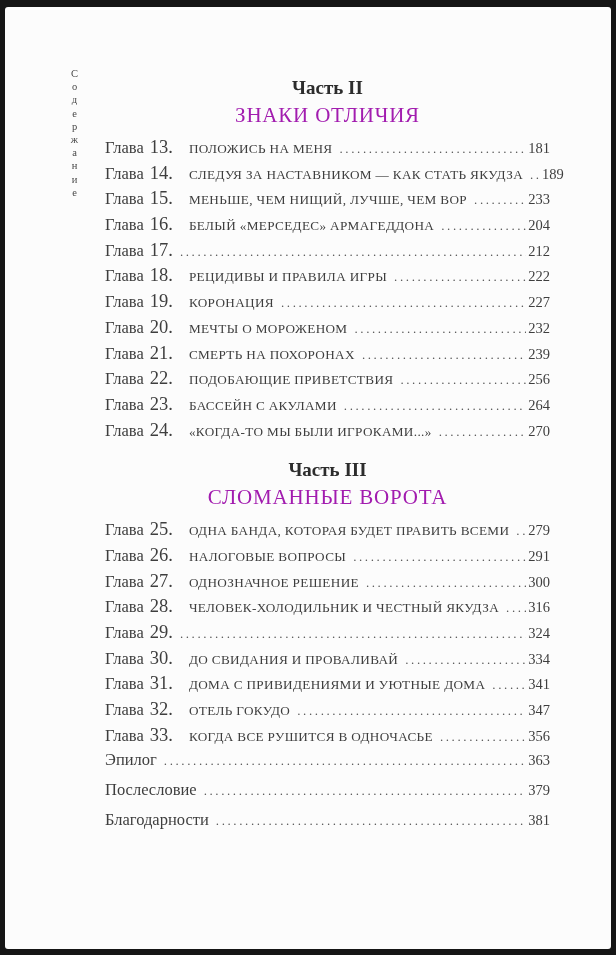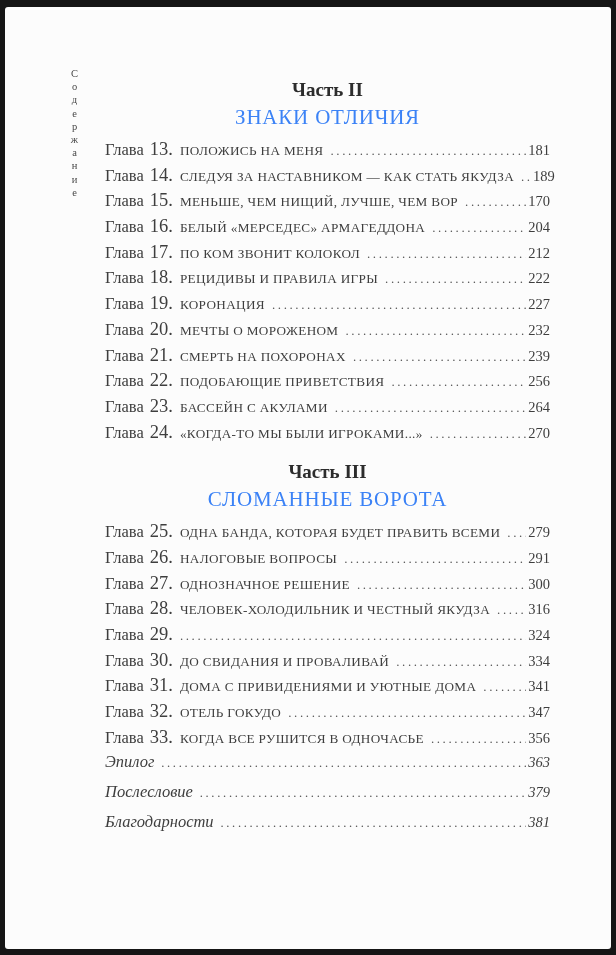--- a/index.html
+++ b/index.html
@@ -20,50 +20,50 @@
     position: absolute;
     left: 64px; top: 61px;
     writing-mode: vertical-rl;
     text-orientation: upright;
     font-size: 10.5px;
     letter-spacing: 2.2px;
     color: #474747;
   }
   .content {
     position: absolute;
-    left: 100px; top: 0;
+    left: 100px; top: 12px;
     width: 445px;
-    padding-top: 70px;
+    padding-top: 56px;
   }
   .part-label {
     margin: 0; text-align: center;
     font-size: 19px; line-height: 26px;
     font-weight: bold; color: #2c2c2c;
   }
   .part-title {
     margin: 0 0 8px; text-align: center;
     font-size: 21px; line-height: 28px;
     font-weight: normal; letter-spacing: 0.8px;
-    color: #3b82f6;
+    color: #a21caf;
   }
   .section-2 { margin-top: 12px; }
   .row {
     display: flex;
     align-items: baseline;
     height: 25.7px;
     color: #3e3e3e;
   }
   .backmatter { margin-top: 0; }
-  .backmatter .row { height: 30px; font-style: italic; }
+  .backmatter .row { height: 30px; }
   .chap { white-space: nowrap; }
   .chap-word { font-size: 16.5px; }
   .chap-num  { font-size: 18.5px; margin-left: 6px; }
   .title {
     font-size: 13.2px;
-    margin-left: 7px;
+    margin-left: 16px;
     letter-spacing: 0.35px;
     white-space: nowrap;
   }
   .bm-title { font-size: 16.5px; white-space: nowrap; }
   .dots {
     flex: 1;
     overflow: hidden;
     white-space: nowrap;
     font-size: 13px;
     letter-spacing: 2.6px;
@@ -105,35 +105,34 @@
     <span class="title">СЛЕДУЯ ЗА НАСТАВНИКОМ — КАК СТАТЬ ЯКУДЗА</span>
     <span class="dots">................................................................................................................................................................</span>
     <span class="pagenum">189</span>
   </div>
           <div class="row">
     <span class="chap">
       <span class="chap-word">Глава</span><span class="chap-num">15.</span>
     </span>
     <span class="title">МЕНЬШЕ, ЧЕМ НИЩИЙ, ЛУЧШЕ, ЧЕМ ВОР</span>
     <span class="dots">................................................................................................................................................................</span>
-    <span class="pagenum">170</span>
+    <span class="pagenum">233</span>
   </div>
           <div class="row">
     <span class="chap">
       <span class="chap-word">Глава</span><span class="chap-num">16.</span>
     </span>
     <span class="title">БЕЛЫЙ «МЕРСЕДЕС» АРМАГЕДДОНА</span>
     <span class="dots">................................................................................................................................................................</span>
     <span class="pagenum">204</span>
   </div>
           <div class="row">
     <span class="chap">
       <span class="chap-word">Глава</span><span class="chap-num">17.</span>
     </span>
-    <span class="title">ПО КОМ ЗВОНИТ КОЛОКОЛ</span>
     <span class="dots">................................................................................................................................................................</span>
     <span class="pagenum">212</span>
   </div>
           <div class="row">
     <span class="chap">
       <span class="chap-word">Глава</span><span class="chap-num">18.</span>
     </span>
     <span class="title">РЕЦИДИВЫ И ПРАВИЛА ИГРЫ</span>
     <span class="dots">................................................................................................................................................................</span>
     <span class="pagenum">222</span>

